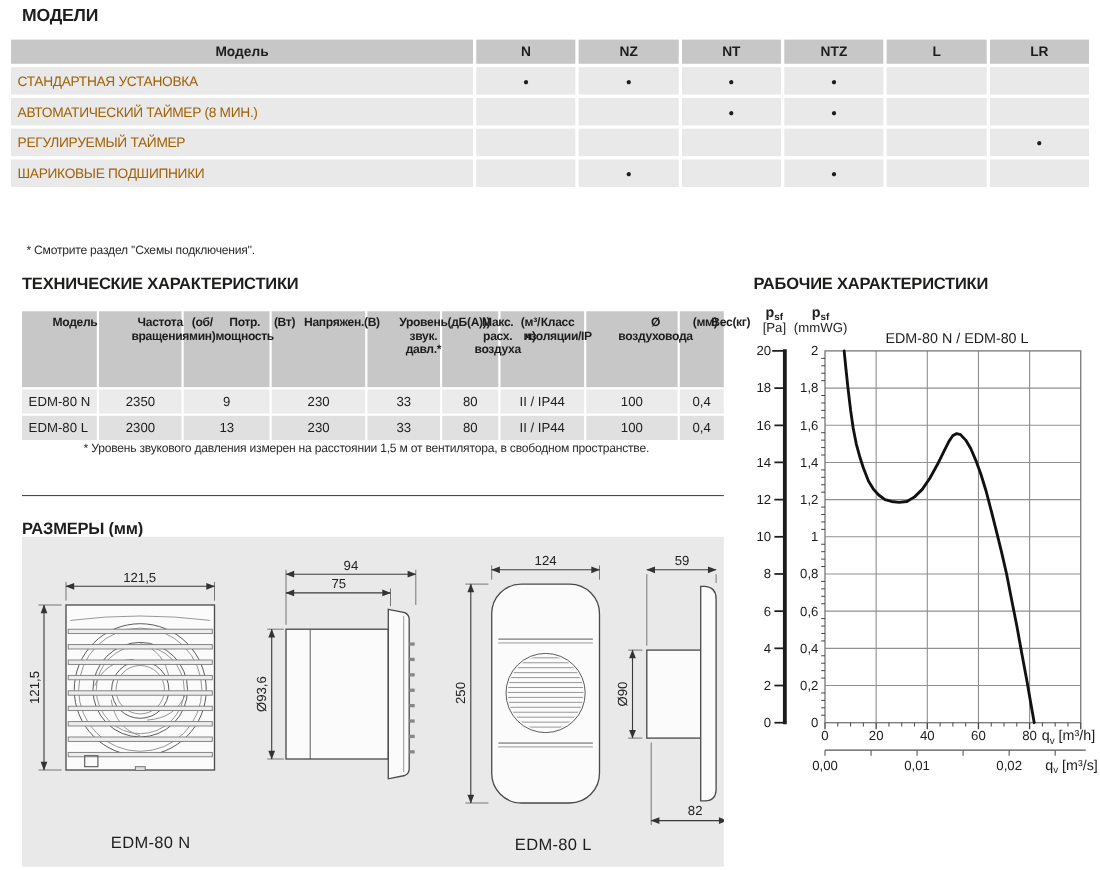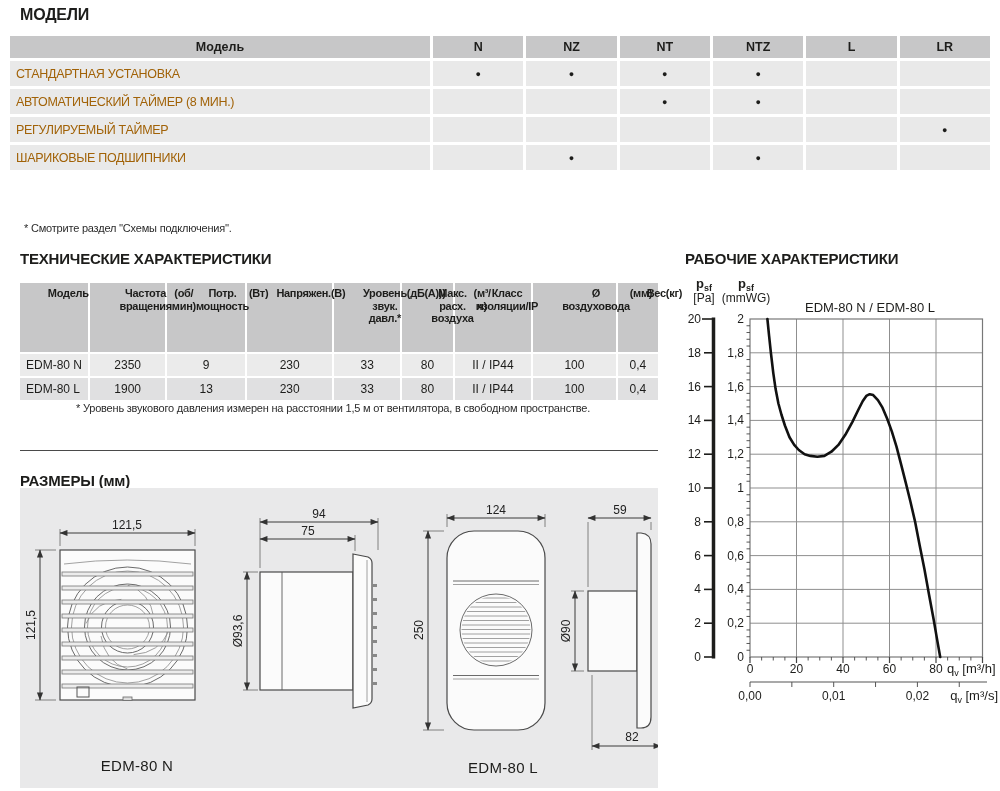--- a/index.html
+++ b/index.html
@@ -202,21 +202,21 @@
           <td>9</td>
           <td>230</td>
           <td>33</td>
           <td>80</td>
           <td>II / IP44</td>
           <td>100</td>
           <td>0,4</td>
         </tr>
         <tr class="alt">
           <td class="model">EDM-80 L</td>
-          <td>1900</td>
+          <td>2300</td>
           <td>13</td>
           <td>230</td>
           <td>33</td>
           <td>80</td>
           <td>II / IP44</td>
           <td>100</td>
           <td>0,4</td>
         </tr>
       </tbody>
   </table>

